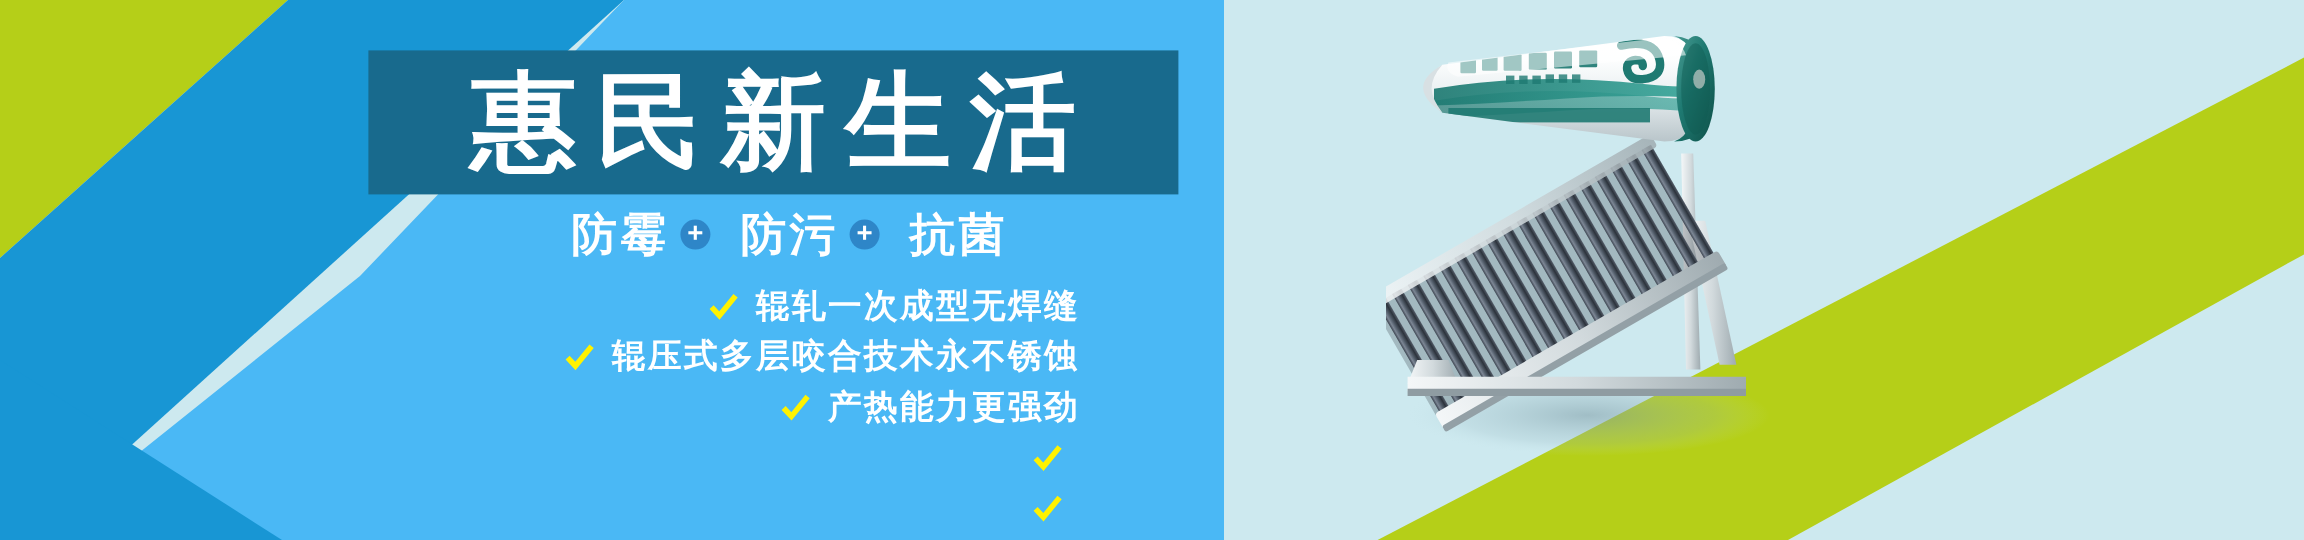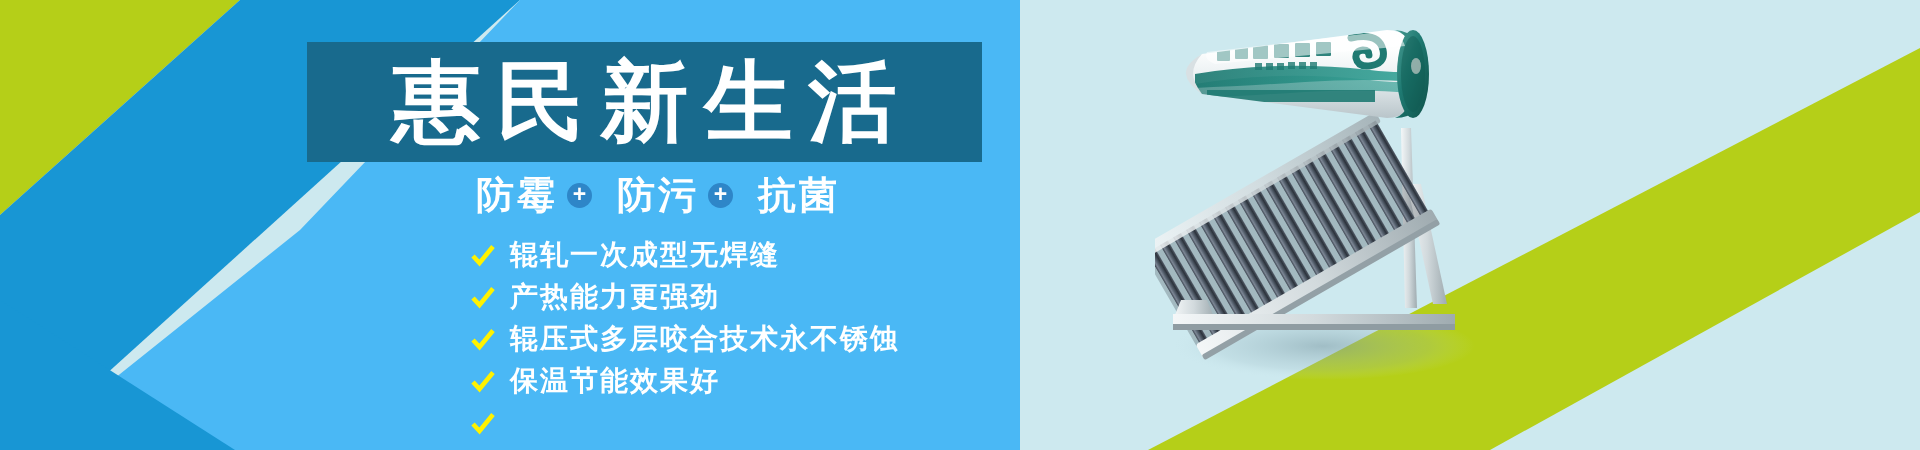--- a/index.html
+++ b/index.html
@@ -78,20 +78,21 @@
   }
 
   
   .features{
     position:absolute;
     left:470px;
     top:238px;
     display:flex;
     flex-direction:column;
     gap:8px;
+    align-items:flex-end;
   }
   .feature-row{
     display:flex;
     align-items:center;
     height:34px;
   }
   .check-icon{
     width:26px;height:26px;
     flex:0 0 26px;
     margin-right:14px;
@@ -159,35 +160,34 @@
       <svg class="check-icon" viewBox="0 0 26 26">
         <path d="M3 14 L9.5 21 L23 4.5" fill="none" stroke="#fff200" stroke-width="4.6" stroke-linecap="butt" stroke-linejoin="miter"></path>
       </svg>
       <span class="feature-text">辊轧一次成型无焊缝</span>
     </div>
 
     <div class="feature-row">
       <svg class="check-icon" viewBox="0 0 26 26">
         <path d="M3 14 L9.5 21 L23 4.5" fill="none" stroke="#fff200" stroke-width="4.6" stroke-linecap="butt" stroke-linejoin="miter"></path>
       </svg>
+      <span class="feature-text">辊压式多层咬合技术永不锈蚀</span>
+    </div>
+
+    <div class="feature-row">
+      <svg class="check-icon" viewBox="0 0 26 26">
+        <path d="M3 14 L9.5 21 L23 4.5" fill="none" stroke="#fff200" stroke-width="4.6" stroke-linecap="butt" stroke-linejoin="miter"></path>
+      </svg>
       <span class="feature-text">产热能力更强劲</span>
     </div>
 
     <div class="feature-row">
       <svg class="check-icon" viewBox="0 0 26 26">
         <path d="M3 14 L9.5 21 L23 4.5" fill="none" stroke="#fff200" stroke-width="4.6" stroke-linecap="butt" stroke-linejoin="miter"></path>
       </svg>
-      <span class="feature-text">辊压式多层咬合技术永不锈蚀</span>
-    </div>
-
-    <div class="feature-row">
-      <svg class="check-icon" viewBox="0 0 26 26">
-        <path d="M3 14 L9.5 21 L23 4.5" fill="none" stroke="#fff200" stroke-width="4.6" stroke-linecap="butt" stroke-linejoin="miter"></path>
-      </svg>
-      <span class="feature-text">保温节能效果好</span>
     </div>
 
     <div class="feature-row">
       <svg class="check-icon" viewBox="0 0 26 26">
         <path d="M3 14 L9.5 21 L23 4.5" fill="none" stroke="#fff200" stroke-width="4.6" stroke-linecap="butt" stroke-linejoin="miter"></path>
       </svg>
     </div>
   </div>
 
   <div class="product">

